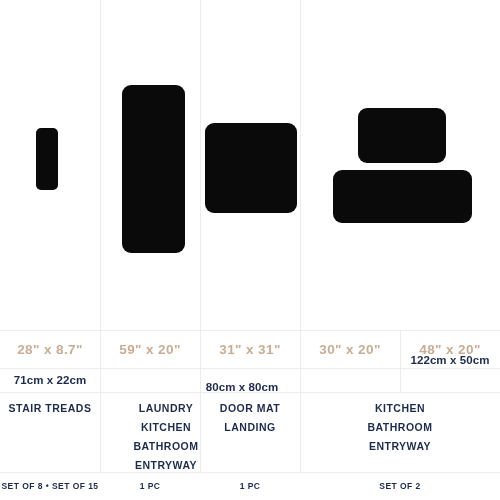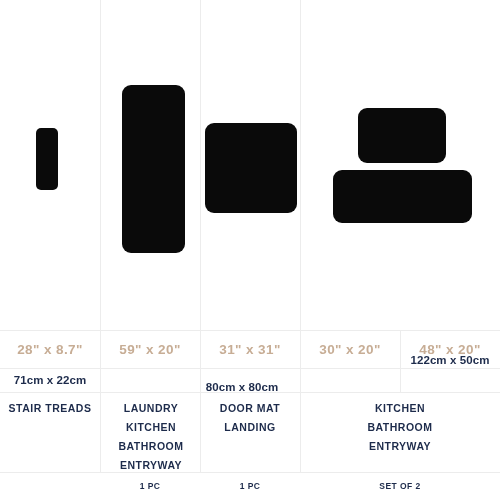--- a/index.html
+++ b/index.html
@@ -109,21 +109,21 @@
   <div class="cell row-metric" style="left:0px;top:368px;width:100px;">71cm x 22cm</div>
   <div class="cell row-metric" style="left:192px;top:368px;width:100px;margin-top:7px;">80cm x 80cm</div>
   <div class="cell row-metric" style="left:400px;top:348px;width:100px;">122cm x 50cm</div>
 
   <div class="cell row-rooms" style="left:0px;top:392px;width:100px;height:80px;">
     <div class="rooms-stack">
       <span>STAIR TREADS</span>
     </div>
   </div>
 
-  <div class="cell row-rooms" style="left:101px;top:392px;width:100px;height:80px;text-align:center;">
+  <div class="cell row-rooms" style="left:116px;top:392px;width:100px;height:80px;text-align:center;">
     <div class="rooms-stack">
       <span>LAUNDRY</span>
       <span>KITCHEN</span>
       <span>BATHROOM</span>
       <span>ENTRYWAY</span>
     </div>
   </div>
 
   <div class="cell row-rooms" style="left:200px;top:392px;width:100px;height:80px;">
     <div class="rooms-stack">
@@ -133,17 +133,18 @@
   </div>
 
   <div class="cell row-rooms" style="left:300px;top:392px;width:200px;height:80px;">
     <div class="rooms-stack">
       <span>KITCHEN</span>
       <span>BATHROOM</span>
       <span>ENTRYWAY</span>
     </div>
   </div>
 
+  <div class="cell row-qty" style="left:0px;top:472px;width:100px;">SET OF 8 • SET OF 15</div>
   <div class="cell row-qty" style="left:100px;top:472px;width:100px;">1 PC</div>
   <div class="cell row-qty" style="left:200px;top:472px;width:100px;">1 PC</div>
   <div class="cell row-qty" style="left:300px;top:472px;width:200px;">SET OF 2</div>
 
 </div>
 
 </body></html>

